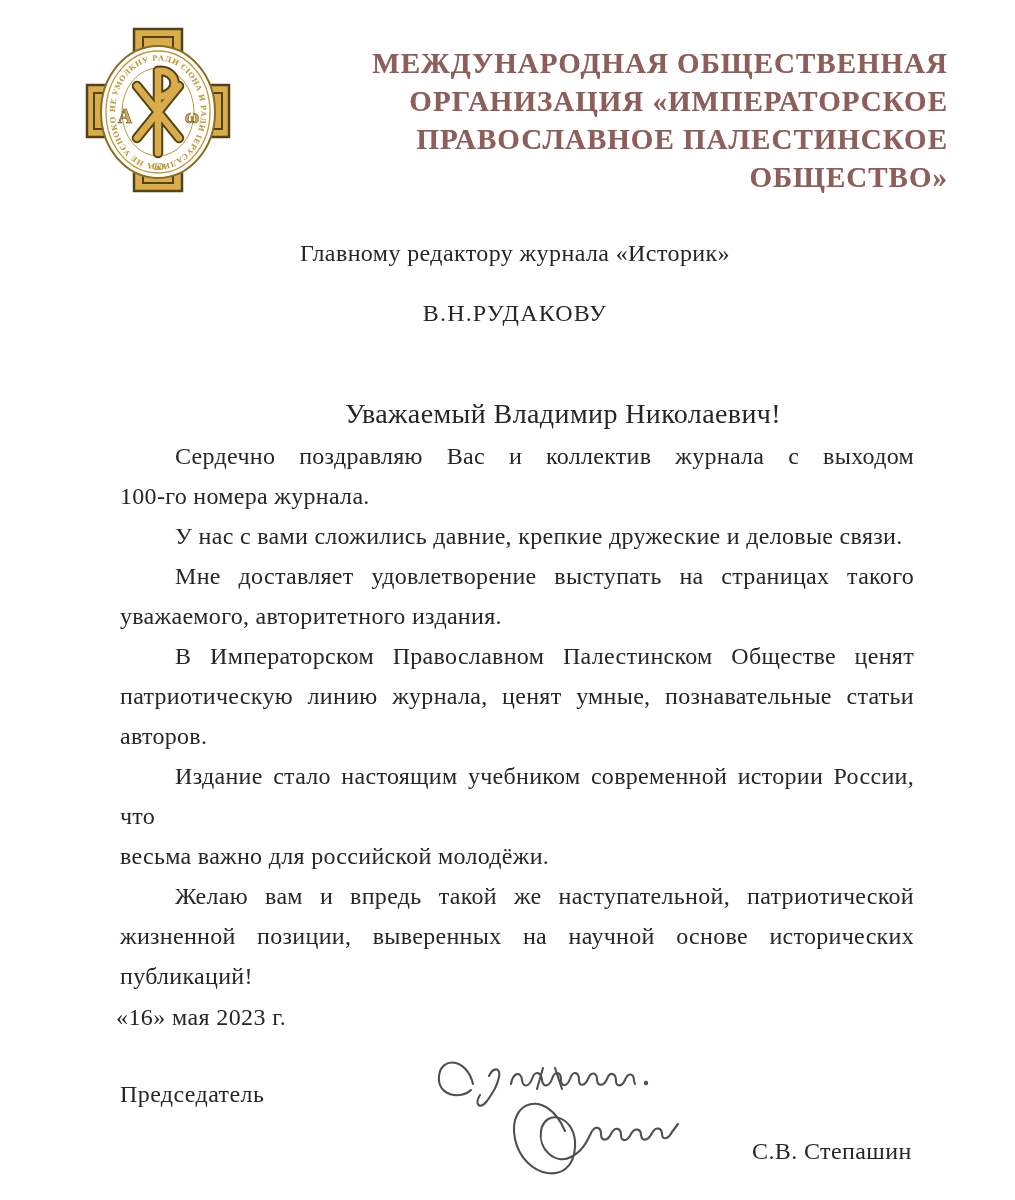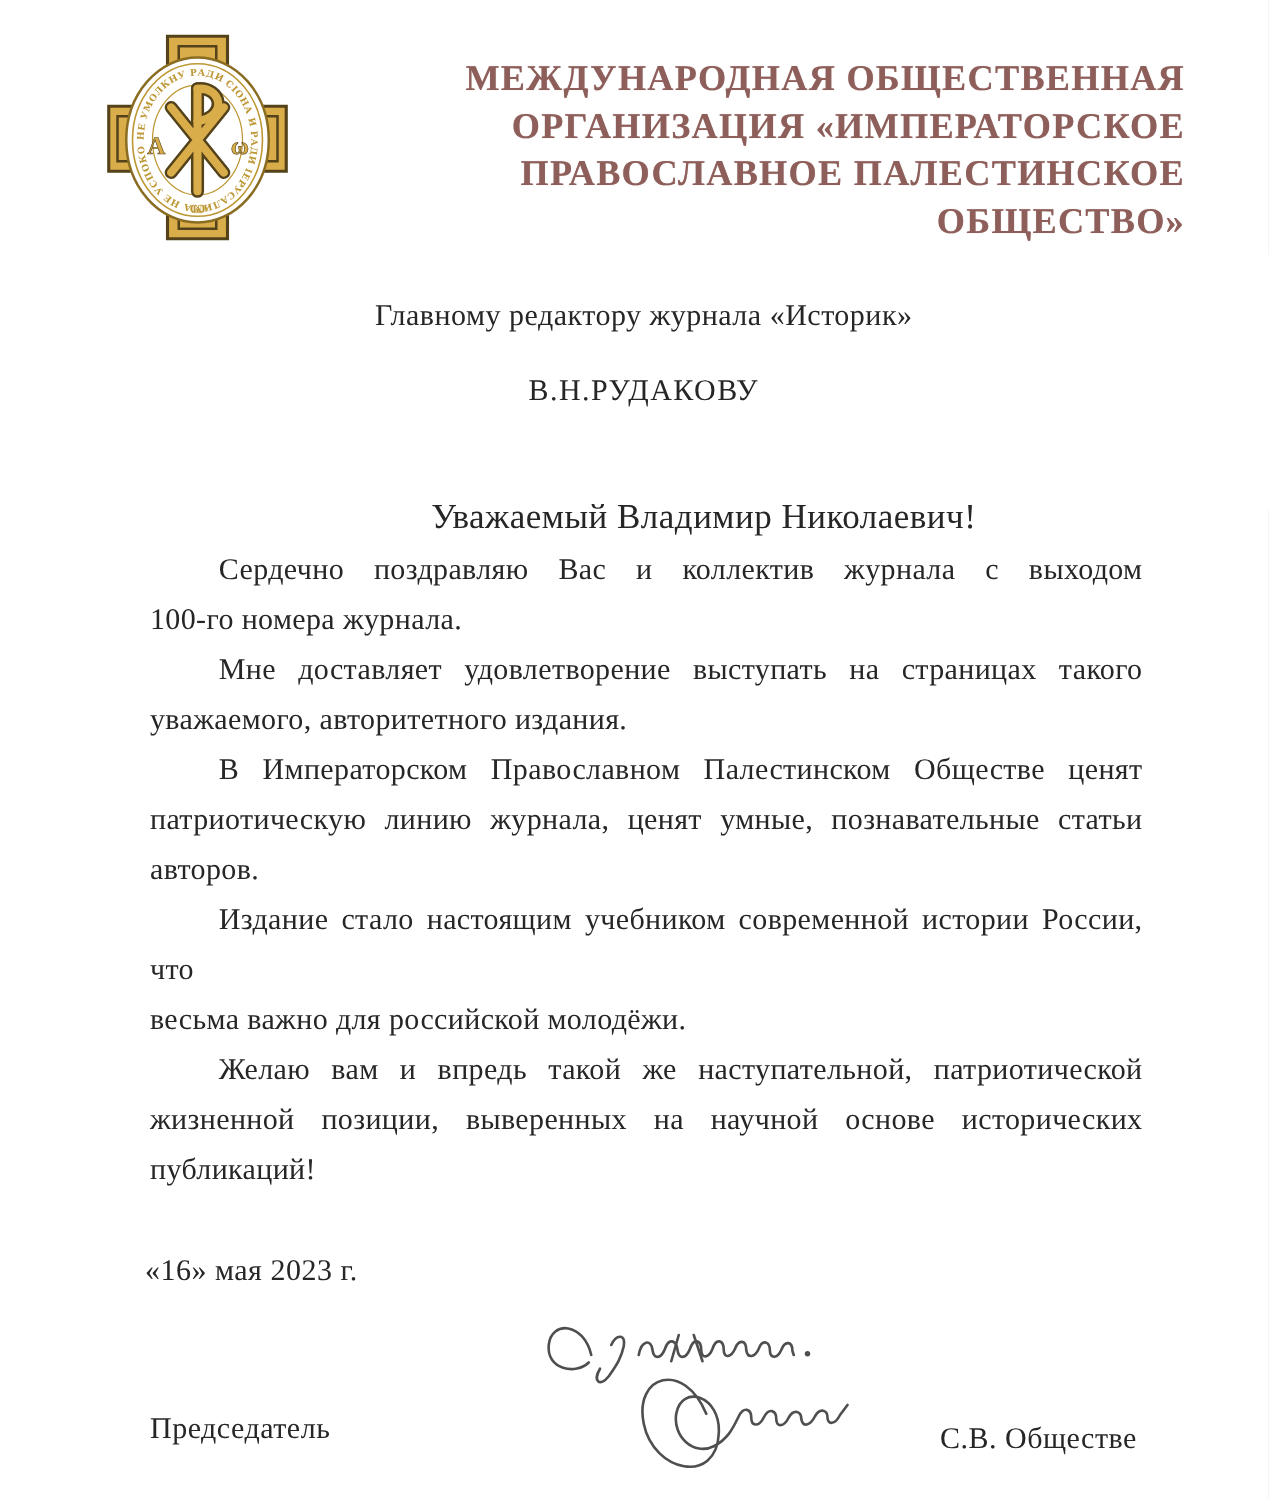--- a/index.html
+++ b/index.html
@@ -37,21 +37,21 @@
   .body-text{position:absolute;left:120px;top:436px;width:794px;}
   .bl{
     font-size:24px;line-height:40px;letter-spacing:.3px;
     text-align:justify;text-align-last:justify;
     white-space:normal;
   }
   .bl.fi{text-indent:55px;}
   .bl.ll{text-align:center;text-align-last:left;}
   
   .date-line{position:absolute;left:116px;top:1004px;font-size:24px;letter-spacing:.4px;}
-  .position-title{position:absolute;left:120px;top:1130px;font-size:24px;letter-spacing:.4px;}
+  .position-title{position:absolute;left:120px;top:1081px;font-size:24px;letter-spacing:.4px;}
   .signer-name{position:absolute;left:752px;top:1138px;font-size:24px;letter-spacing:.4px;}
   .signature-wrap{position:absolute;left:415px;top:1038px;width:300px;height:162px;}
   .signature-wrap svg{width:100%;height:100%;display:block;}
   .sig-stroke{fill:none;stroke:currentColor;stroke-width:2.1;stroke-linecap:round;stroke-linejoin:round;}
 </style>
 </head>
 <body>
 
 <div class="page">
 
@@ -100,20 +100,21 @@
   <div class="recipient">
     <div class="recipient-line1">Главному редактору журнала «Историк»</div>
     <div class="recipient-line2">В.Н.РУДАКОВУ</div>
   </div>
 
   <div class="salutation">Уважаемый Владимир Николаевич!</div>
 
   <div class="body-text">
     <div class="bl fi">Сердечно поздравляю Вас и коллектив журнала с выходом</div>
     <div class="bl ll">100-го номера журнала.</div>
+    <div class="bl fi ll">У нас с вами сложились давние, крепкие дружеские и деловые связи.</div>
     <div class="bl fi">Мне доставляет удовлетворение выступать на страницах такого</div>
     <div class="bl ll">уважаемого, авторитетного издания.</div>
     <div class="bl fi">В Императорском Православном Палестинском Обществе ценят</div>
     <div class="bl">патриотическую линию журнала, ценят умные, познавательные статьи</div>
     <div class="bl ll">авторов.</div>
     <div class="bl fi">Издание стало настоящим учебником современной истории России, что</div>
     <div class="bl ll">весьма важно для российской молодёжи.</div>
     <div class="bl fi">Желаю вам и впредь такой же наступательной, патриотической</div>
     <div class="bl">жизненной позиции, выверенных на научной основе исторических</div>
     <div class="bl ll">публикаций!</div>
@@ -132,15 +133,15 @@
         <circle cx="231" cy="45" r="2.2" fill="currentColor" stroke="none"></circle>
       </g>
 
       <g>
         <path class="sig-stroke" stroke-width="2.3" d="M 150,93 C 132,50 92,62 100,101 C 108,140 158,150 160,109 C 162,78 130,69 126,93 C 123,111 140,127 156,119 C 168,113 172,103 176,95 C 180,87 186,89 186,96 C 186,103 192,104 196,96 C 200,88 206,90 206,97 C 206,104 212,104 216,96 C 220,89 226,91 226,97 C 227,104 233,103 237,95 C 241,88 247,90 247,96 C 247,102 253,102 257,94 L 263,86"></path>
       </g>
     </svg>
   </div>
 
   <div class="position-title">Председатель</div>
-  <div class="signer-name">С.В. Обществе</div>
+  <div class="signer-name">С.В. Степашин</div>
 
 </div>
 
 </body></html>

